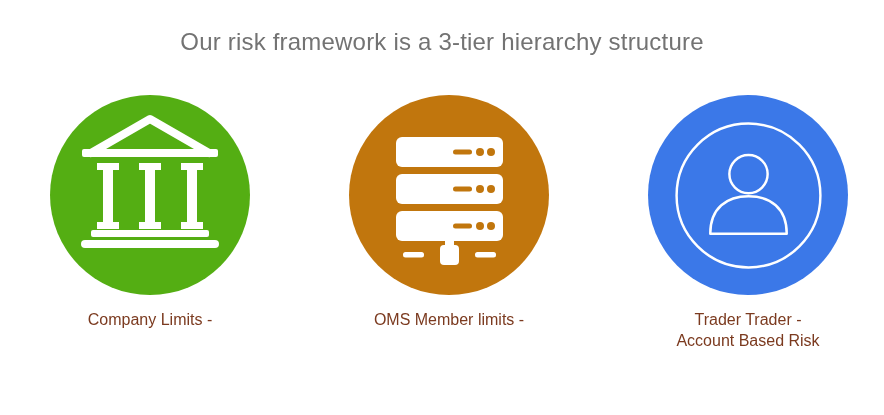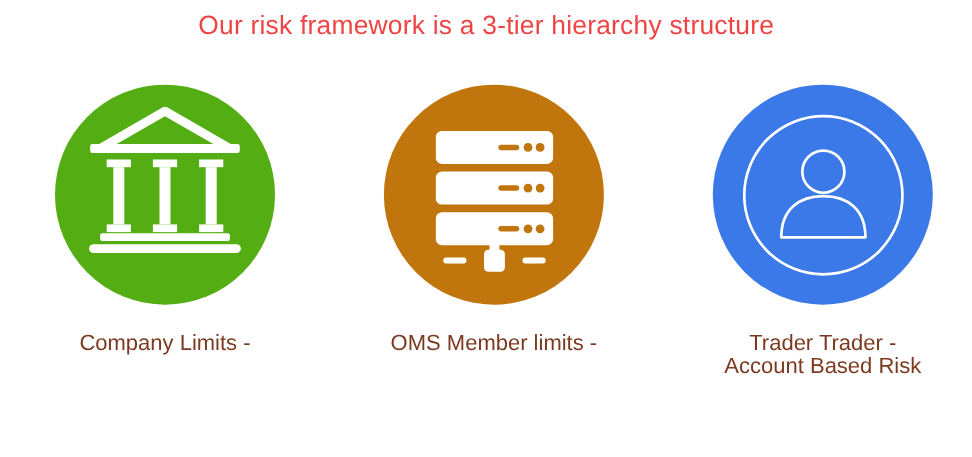--- a/index.html
+++ b/index.html
@@ -6,27 +6,27 @@
   .canvas {
     position: relative;
     width: 884px;
     height: 415px;
     background: #ffffff;
     overflow: hidden;
     font-family: "Liberation Sans", sans-serif;
   }
   .title {
     margin: 0;
-    padding-top: 10px;
+    padding-top: 28px;
     height: 31px;
     text-align: center;
     font-size: 24px;
     font-weight: 400;
     letter-spacing: 0.2px;
-    color: #ef4444;
+    color: #737373;
   }
   .tiers {
     display: flex;
     justify-content: space-between;
     padding: 36px 36px 0 50px;
   }
   .tier {
     width: 200px;
     display: flex;
     flex-direction: column;
@@ -37,23 +37,23 @@
     height: 200px;
     border-radius: 50%;
     display: flex;
     align-items: center;
     justify-content: center;
   }
   .icon-bank   { transform: translateY(-16px); }
   .icon-server { transform: translateY(8px); }
   .icon-person { transform: translateY(0); }
   .label {
-    margin-top: 25px;
+    margin-top: 14px;
     text-align: center;
-    font-size: 20px;
+    font-size: 16px;
     line-height: 21px;
     color: #7B3A1F;
   }
 </style>
 </head>
 <body>
 
 <div class="canvas">
 
   <h1 class="title">Our risk framework is a 3-tier hierarchy structure</h1>

